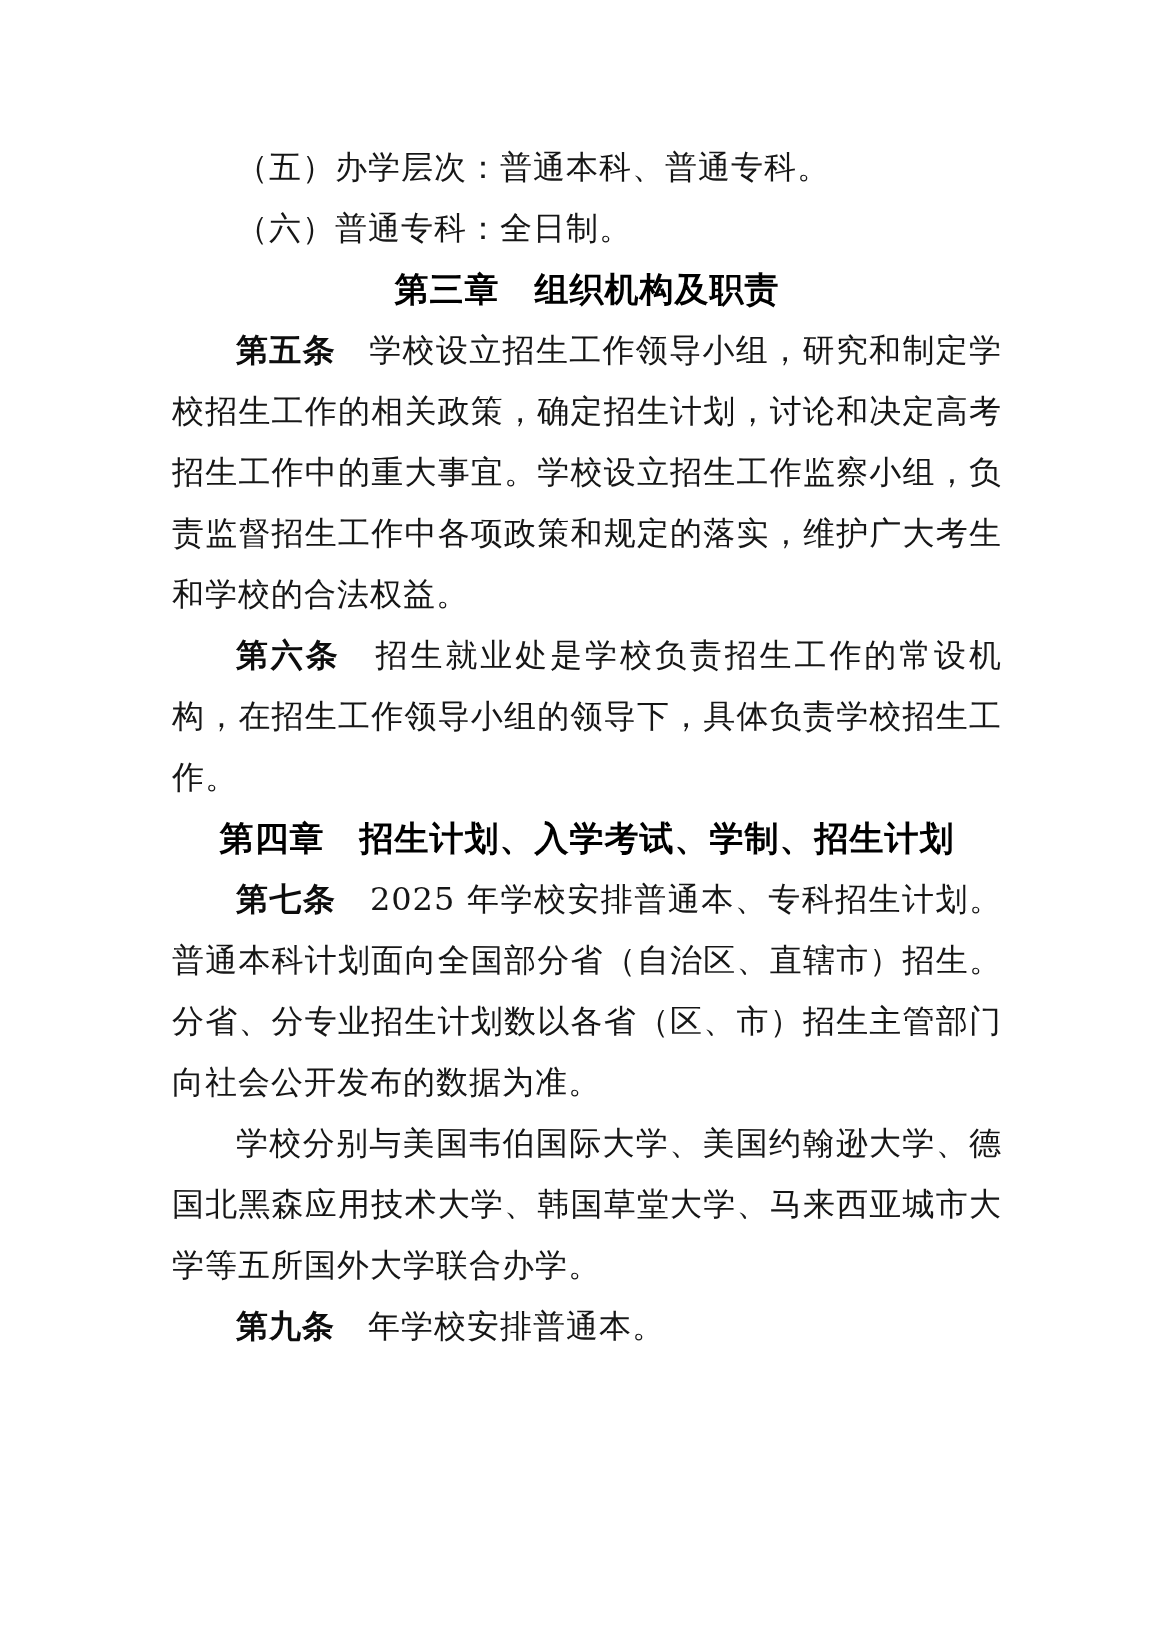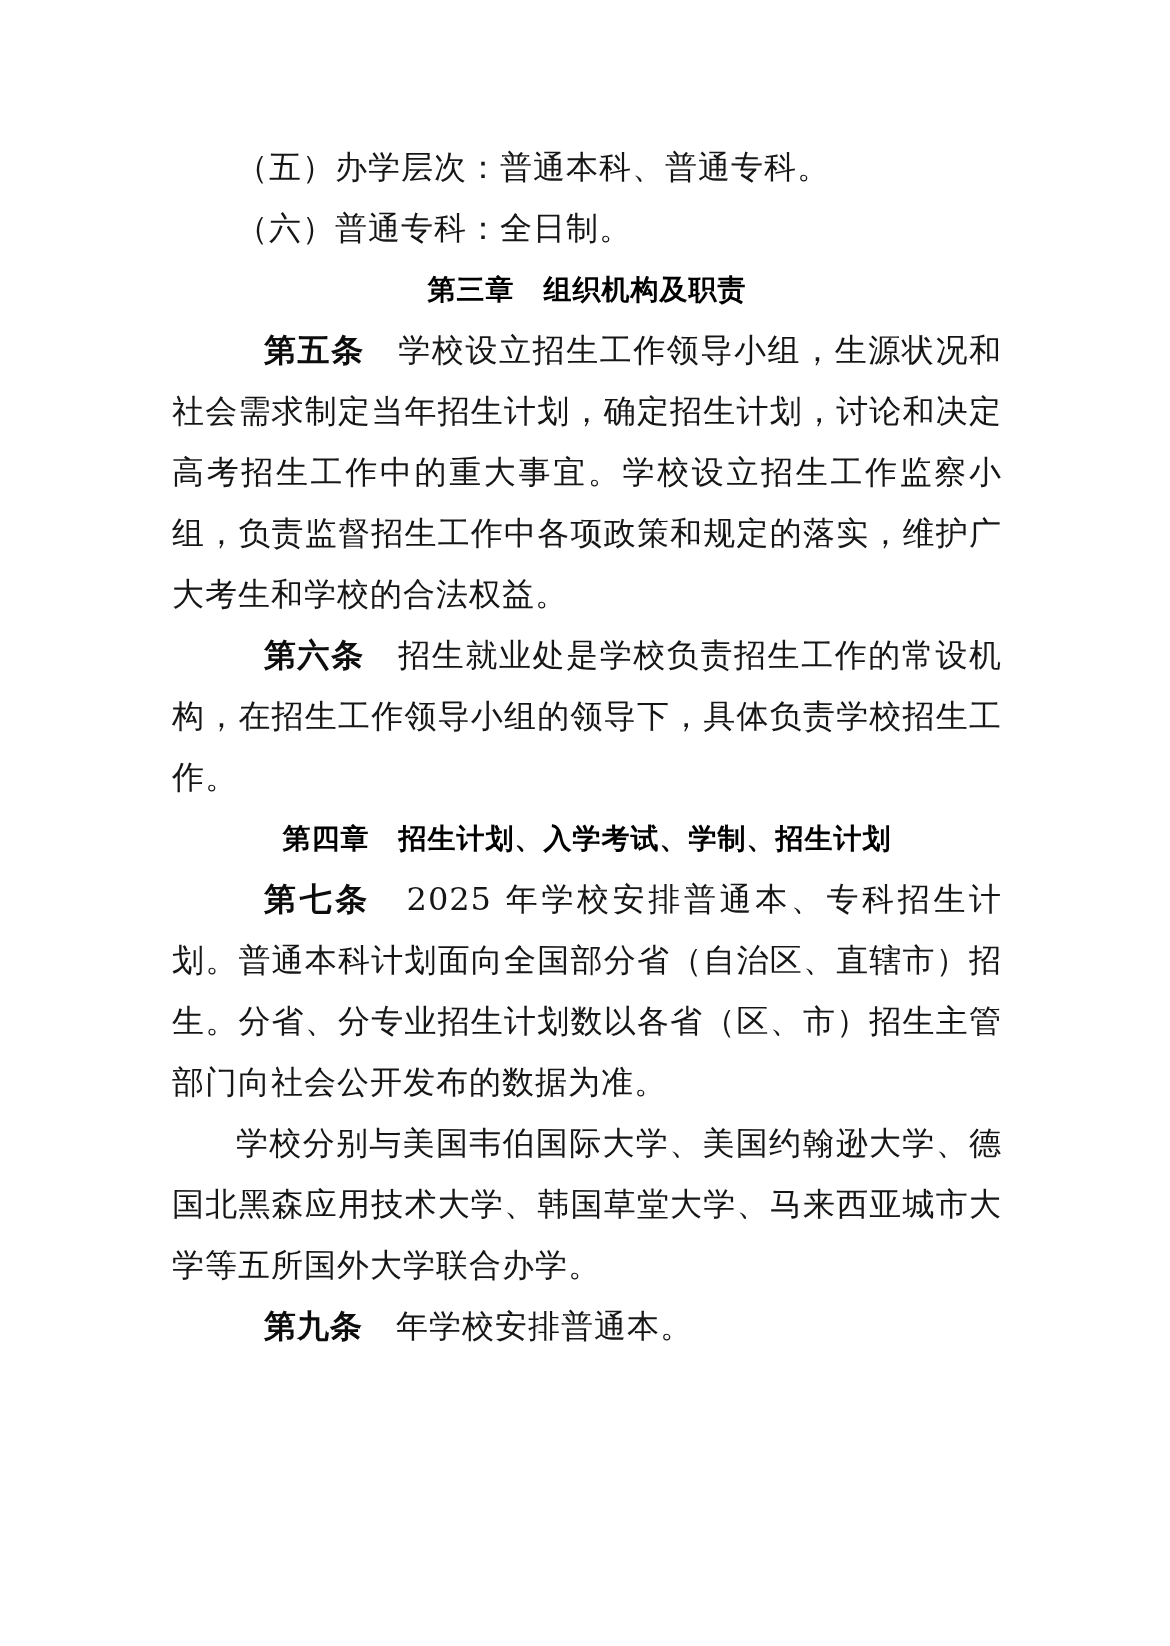--- a/index.html
+++ b/index.html
@@ -26,27 +26,26 @@
     text-align: justify;
   }
   p.body-para {
     margin: 0;
     text-indent: 2em;
     letter-spacing: 1px;
   }
   .lead {
     font-weight: 700;
     color: #0d0d0d;
-    margin-left: 28px;
   }
   .chapter-heading {
     margin: 0;
     font-family: "DejaVu Sans", "Liberation Sans", sans-serif;
     font-weight: 700;
-    font-size: 28px;
+    font-size: 34px;
     line-height: 61px;
     text-align: center;
     text-indent: 0;
     letter-spacing: 1px;
     color: #000000;
   }
   .page-footer {
     position: absolute;
     top: 1405px;
     left: 0;
@@ -64,21 +63,21 @@
 
 <div class="page">
   <div class="content">
 
     <p class="body-para"><span>（五）办学层次：普通本科、普通专科。</span></p>
 
     <p class="body-para"><span>（六）普通专科：全日制。</span></p>
 
     <h2 class="chapter-heading"><span>第三章　组织机构及职责</span></h2>
 
-    <p class="body-para"><span class="lead">第五条</span><span>　学校设立招生工作领导小组，生源状况和社会需求制定当年招生计划，确定招生计划，讨论和决定高考招生工作中的重大事宜。学校设立招生工作监察小组，负责监督招生工作中各项政策和规定的落实，维护广大考生和学校的合法权益。</span></p>
+    <p class="body-para"><span class="lead">第五条</span><span>　学校设立招生工作领导小组，研究和制定学校招生工作的相关政策，确定招生计划，讨论和决定高考招生工作中的重大事宜。学校设立招生工作监察小组，负责监督招生工作中各项政策和规定的落实，维护广大考生和学校的合法权益。</span></p>
 
     <p class="body-para"><span class="lead">第六条</span><span>　招生就业处是学校负责招生工作的常设机构，在招生工作领导小组的领导下，具体负责学校招生工作。</span></p>
 
     <h2 class="chapter-heading"><span>第四章　招生计划、入学考试、学制、招生计划</span></h2>
 
     <p class="body-para"><span class="lead">第七条</span><span>　2025 年学校安排普通本、专科招生计划。普通本科计划面向全国部分省（自治区、直辖市）招生。分省、分专业招生计划数以各省（区、市）招生主管部门向社会公开发布的数据为准。</span></p>
 
     <p class="body-para"><span>学校分别与美国韦伯国际大学、美国约翰逊大学、德国北黑森应用技术大学、韩国草堂大学、马来西亚城市大学等五所国外大学联合办学。</span></p>
 
 

